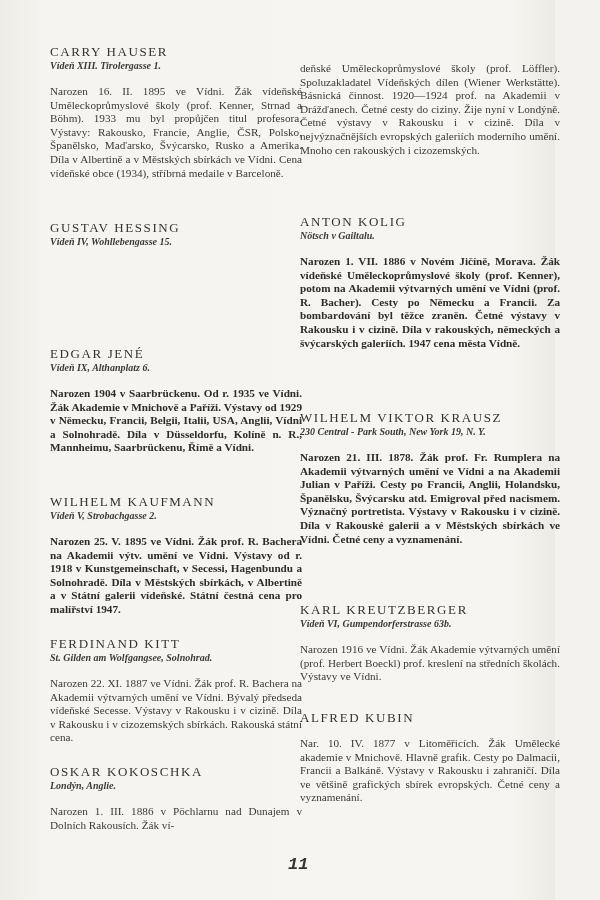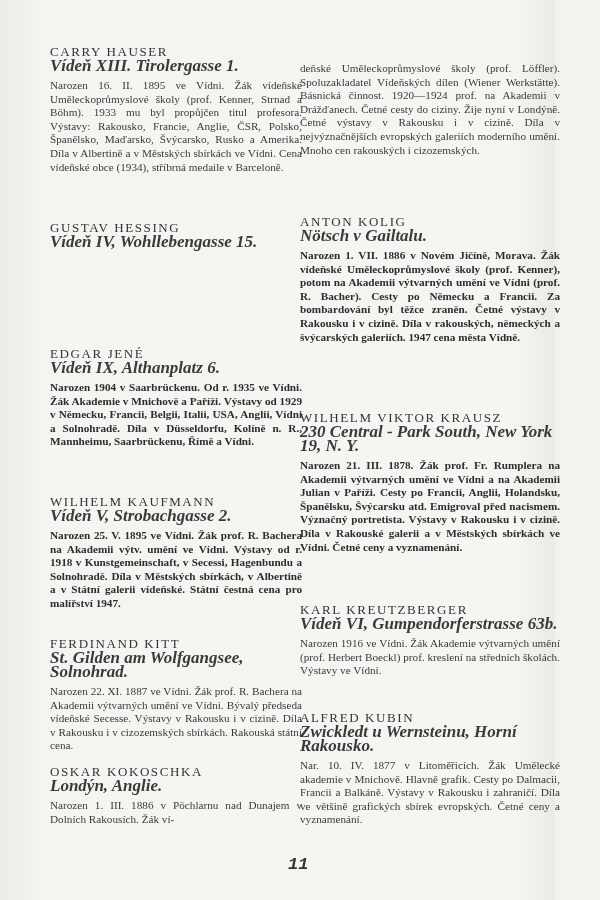--- a/index.html
+++ b/index.html
@@ -19,24 +19,24 @@
     .col.right { left: 300px; width: 260px; }
     .entry { position: absolute; left: 0; width: 100%; }
     .name {
       font-family: "Liberation Serif", serif;
       font-size: 13px; letter-spacing: 1.6px; font-weight: normal;
       color: #333; line-height: 15px; white-space: nowrap;
     }
     .addr {
       font-family: "Liberation Serif", serif;
       font-style: italic; font-weight: bold;
-      font-size: 17px; line-height: 14px; color: #3a3a3a;
+      font-size: 10px; line-height: 14px; color: #3a3a3a;
     }
     .bio {
-      margin-top: 6px;
+      margin-top: 12px;
       font-family: "Liberation Serif", serif;
       font-weight: bold; font-size: 11.2px; line-height: 13.6px;
       text-align: justify; color: #2d2d2d;
     }
     .bio.light { font-weight: normal; color: #3a3a3a; }
     .pagenum {
       position: absolute; left: 288px; top: 855px;
       font-family: Liberation Mono, monospace; font-style: italic; font-weight: bold;
       font-size: 17px; color: #333;
     }
@@ -92,19 +92,18 @@
       <div class="addr">230 Central - Park South, New York 19, N. Y.</div>
       <div class="bio">Narozen 21. III. 1878. Žák prof. Fr. Rumplera na Akademii výtvarných umění ve Vídni a na Akademii Julian v Paříži. Cesty po Francii, Anglii, Holandsku, Španělsku, Švýcarsku atd. Emigroval před nacismem. Význačný portretista. Výstavy v Rakousku i v cizině. Díla v Rakouské galerii a v Městských sbírkách ve Vídni. Četné ceny a vyznamenání.</div>
     </div>
     <div class="entry" style="top:602px">
       <div class="name">KARL KREUTZBERGER</div>
       <div class="addr">Vídeň VI, Gumpendorferstrasse 63b.</div>
       <div class="bio light">Narozen 1916 ve Vídni. Žák Akademie výtvarných umění (prof. Herbert Boeckl) prof. kreslení na středních školách. Výstavy ve Vídni.</div>
     </div>
     <div class="entry" style="top:710px">
       <div class="name">ALFRED KUBIN</div>
-      <div class="addr">Zwickledt u Wernsteinu, Horní Rakousko.</div>
       <div class="bio light">Nar. 10. IV. 1877 v Litoměřicích. Žák Umělecké akademie v Mnichově. Hlavně grafik. Cesty po Dalmacii, Francii a Balkáně. Výstavy v Rakousku i zahraničí. Díla ve většině grafických sbírek evropských. Četné ceny a vyznamenání.</div>
     </div>
   </div>
 
   <div class="pagenum">11</div>
 </div>
 
 </body></html>

